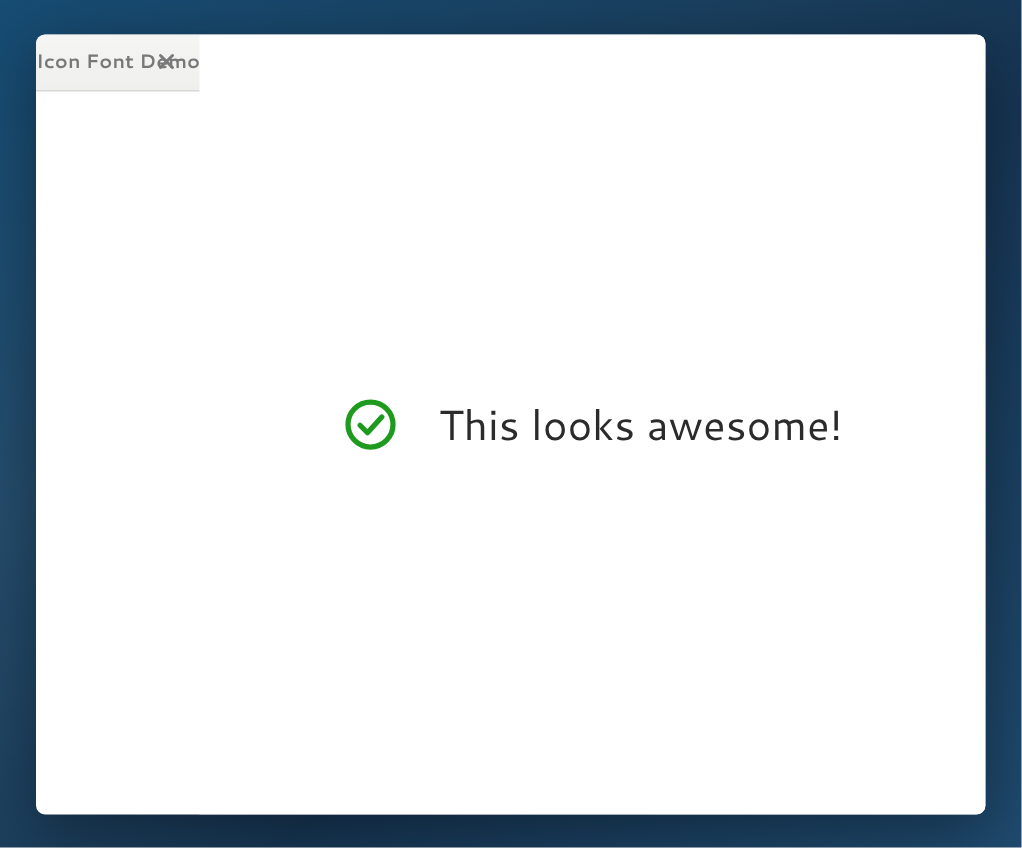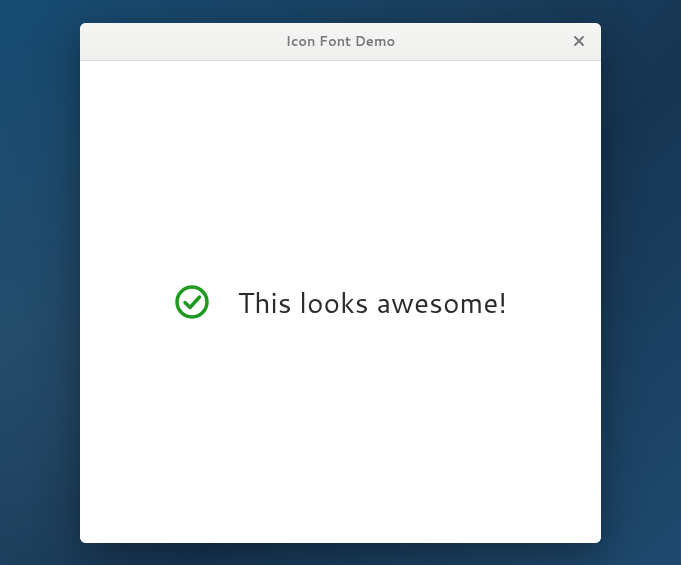--- a/index.html
+++ b/index.html
@@ -5,25 +5,25 @@
     * { margin:0; padding:0; box-sizing:border-box; }
     html,body { width:681px; height:565px; overflow:hidden; }
     body {
       font-family:"Cantarell","Segoe UI",-apple-system,BlinkMacSystemFont,sans-serif;
       background:
         radial-gradient(circle at 0% 60%, rgba(255,255,255,0.05), rgba(255,255,255,0) 40%),
         linear-gradient(135deg,#174c73 0%,#1a3f5e 40%,#163553 60%,#1f4a6e 100%);
       display:flex; align-items:center; justify-content:center;
     }
     .window {
-      width:521px; height:520px;
+      width:633px; height:520px;
       background:#ffffff;
       border-radius:6px;
       box-shadow:0 10px 40px rgba(0,0,0,0.35);
-      display:flex; flex-direction:column;
+      display:flex; 
       overflow:hidden;
     }
     .titlebar {
       height:38px;
       background:linear-gradient(#f5f5f4,#efefee);
       border-bottom:1px solid #d7d7d6;
       display:flex; align-items:center; justify-content:center;
       position:relative;
       color:#787878;
       font-size:13px;

